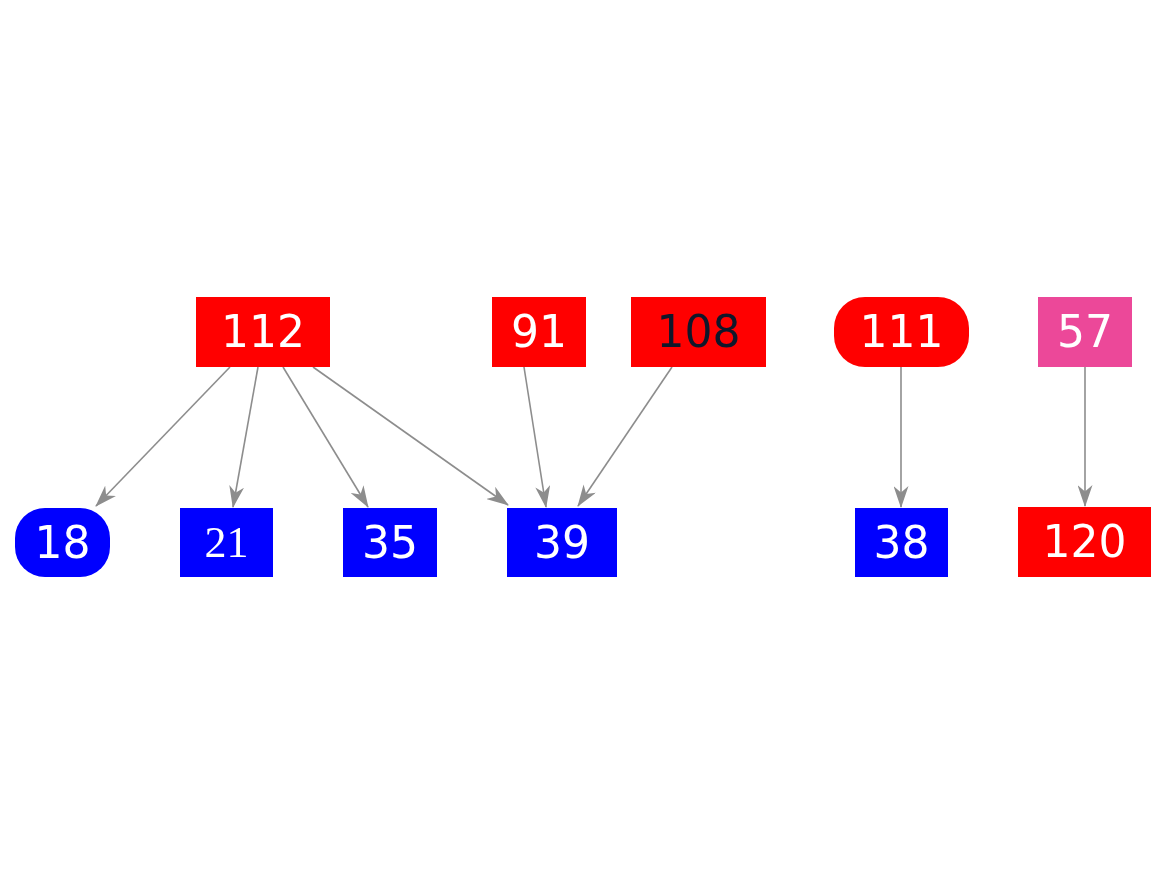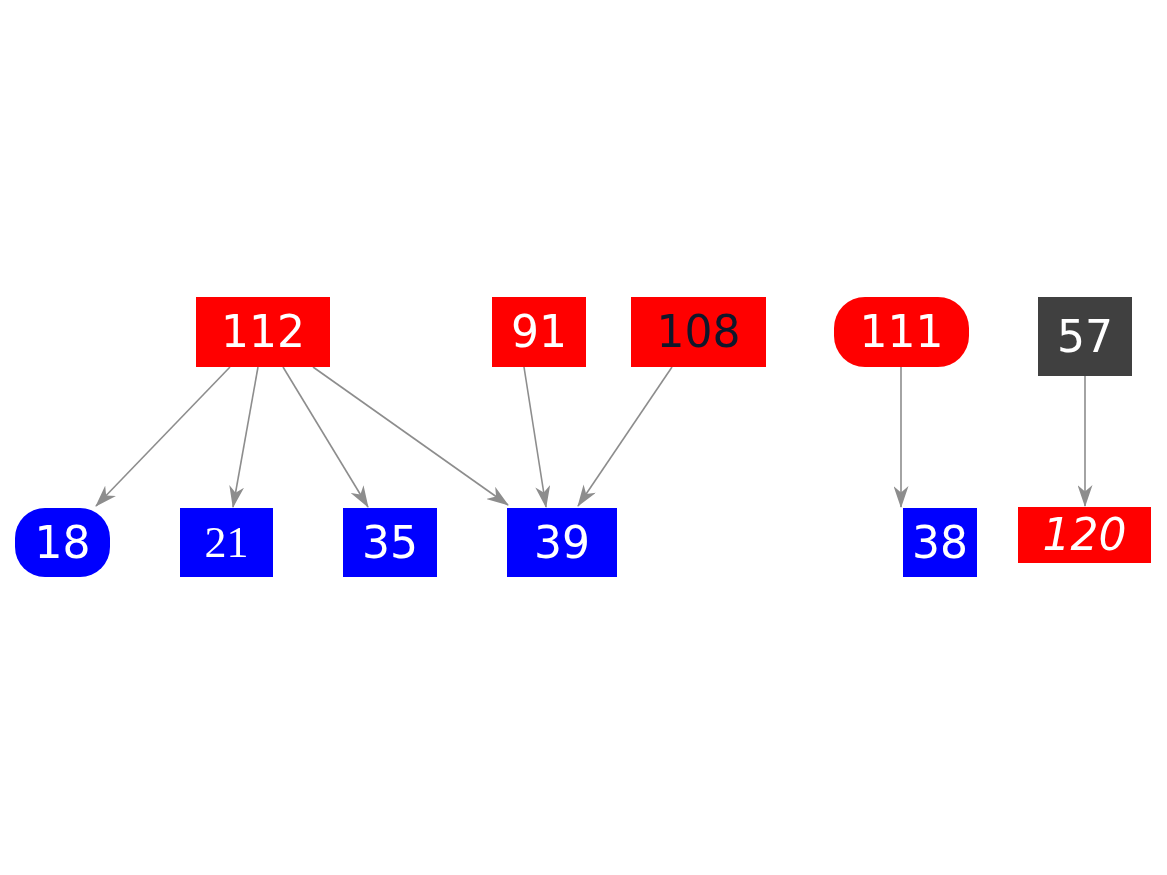--- a/index.html
+++ b/index.html
@@ -63,34 +63,34 @@
     </div>
     <div class="node" style="left: 468px; top: 297px; width: 94px; height: 70px; background: rgb(255, 0, 0); color: rgb(255, 255, 255); margin-left: 24px;">
       <span>91</span>
     </div>
     <div class="node" style="left: 631px; top: 297px; width: 135px; height: 70px; background: rgb(255, 0, 0); color: #0f172a;">
       <span>108</span>
     </div>
     <div class="node" style="left: 834px; top: 297px; width: 135px; height: 70px; background: rgb(255, 0, 0); color: rgb(255, 255, 255); border-radius: 31px;">
       <span>111</span>
     </div>
-    <div class="node" style="left: 1038px; top: 297px; width: 94px; height: 79px; background: #404040; color: rgb(255, 255, 255);">
+    <div class="node" style="left: 1038px; top: 297px; width: 94px; height: 70px; background: #ec4899; color: rgb(255, 255, 255);">
       <span>57</span>
     </div>
     <div class="node" style="left: 15px; top: 508px; width: 95px; height: 69px; background: rgb(0, 0, 255); color: rgb(255, 255, 255); border-radius: 30px;">
       <span>18</span>
     </div>
     <div class="node" style="left: 180px; top: 508px; width: 93px; height: 69px; background: rgb(0, 0, 255); color: rgb(255, 255, 255); font-family: Liberation Serif, serif;">
       <span>21</span>
     </div>
     <div class="node" style="left: 343px; top: 508px; width: 94px; height: 69px; background: rgb(0, 0, 255); color: rgb(255, 255, 255);">
       <span>35</span>
     </div>
     <div class="node" style="left: 507px; top: 508px; width: 110px; height: 69px; background: rgb(0, 0, 255); color: rgb(255, 255, 255);">
       <span>39</span>
     </div>
-    <div class="node" style="left: 855px; top: 508px; width: 74px; height: 69px; background: rgb(0, 0, 255); color: rgb(255, 255, 255); margin-left: 48px;">
+    <div class="node" style="left: 855px; top: 508px; width: 93px; height: 69px; background: rgb(0, 0, 255); color: rgb(255, 255, 255);">
       <span>38</span>
     </div>
-    <div class="node" style="left: 1018px; top: 507px; width: 133px; height: 56px; background: rgb(255, 0, 0); color: rgb(255, 255, 255); font-style: italic;">
+    <div class="node" style="left: 1018px; top: 507px; width: 133px; height: 70px; background: rgb(255, 0, 0); color: rgb(255, 255, 255);">
       <span>120</span>
     </div>
   </div>
 
 </body></html>

